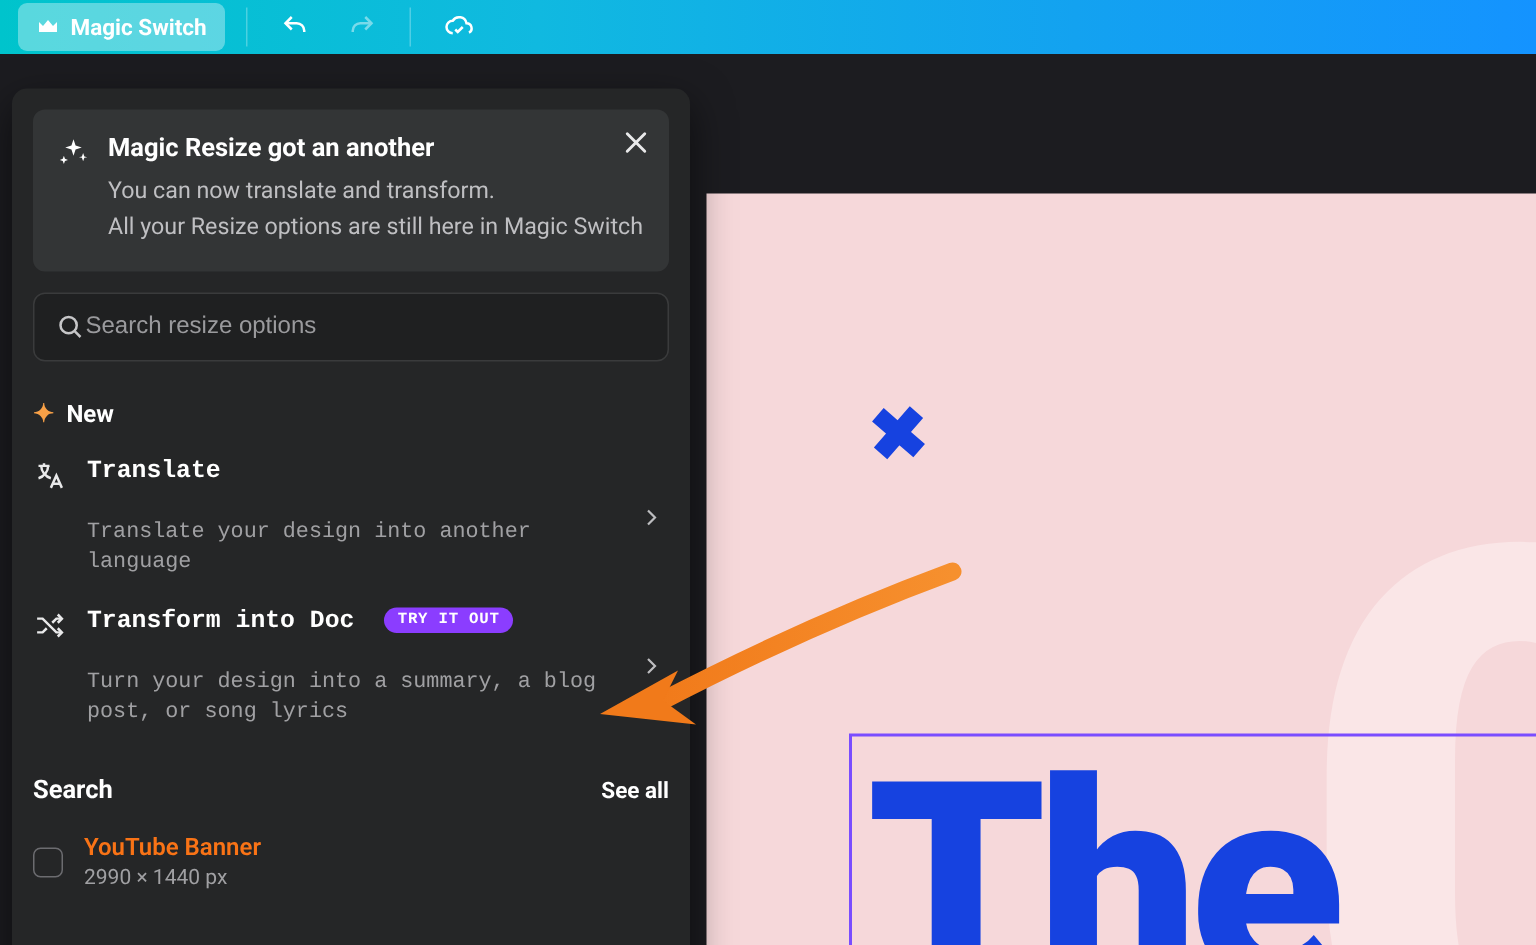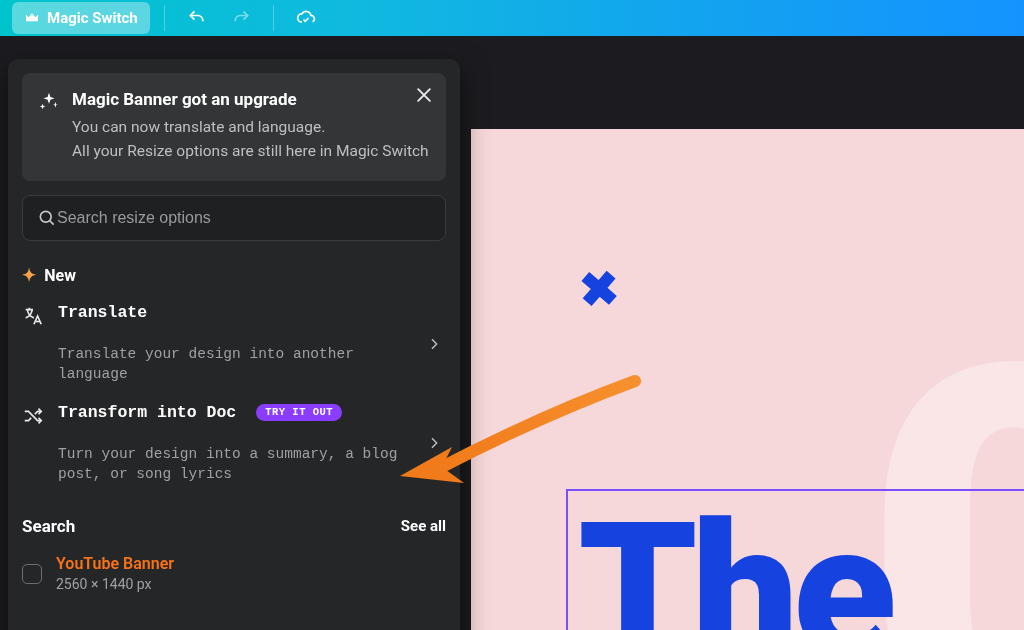--- a/index.html
+++ b/index.html
@@ -235,23 +235,23 @@
 
   <div class="panel">
 
     <div class="notice">
       <div class="sparkles">
         <svg viewBox="0 0 24 24">
             <path d="M12 2l1.5 4.5L18 8l-4.5 1.5L12 14l-1.5-4.5L6 8l4.5-1.5L12 2zm7 10l.9 2.6L22 15l-2.1.4L19 18l-.9-2.6L16 15l2.1-.4L19 12zM5 14l.8 2.2L8 17l-2.2.8L5 20l-.8-2.2L2 17l2.2-.8L5 14z"></path>
           </svg>
       </div>
       <div class="body">
-        <h3>Magic Banner got an upgrade</h3>
+        <h3>Magic Resize got an another</h3>
         <p>
-          <span>You can now translate and language.</span><br>
+          <span>You can now translate and transform.</span><br>
           <span>All your Resize options are still here in Magic Switch</span>
         </p>
       </div>
       <div class="close">
         <svg viewBox="0 0 24 24">
             <path d="M5 5l14 14M19 5L5 19"></path>
           </svg>
       </div>
     </div>
 
@@ -314,21 +314,21 @@
 
     <div class="sec-resize">
       <div class="h">Search</div>
       <div class="all">See all</div>
     </div>
 
     <div class="resize-item">
       <div class="checkbox"></div>
       <div class="body">
         <div class="title">YouTube Banner</div>
-        <div class="sub">2560 × 1440 px</div>
+        <div class="sub">2990 × 1440 px</div>
       </div>
     </div>
 
   </div>
 
   <svg class="arrow-ann" width="260" height="180" viewBox="0 0 260 180">
     <defs>
       <linearGradient id="ag" x1="0" y1="0" x2="1" y2="0">
         <stop offset="0%" stop-color="#f17a1a"></stop>
         <stop offset="100%" stop-color="#f6902e"></stop>

